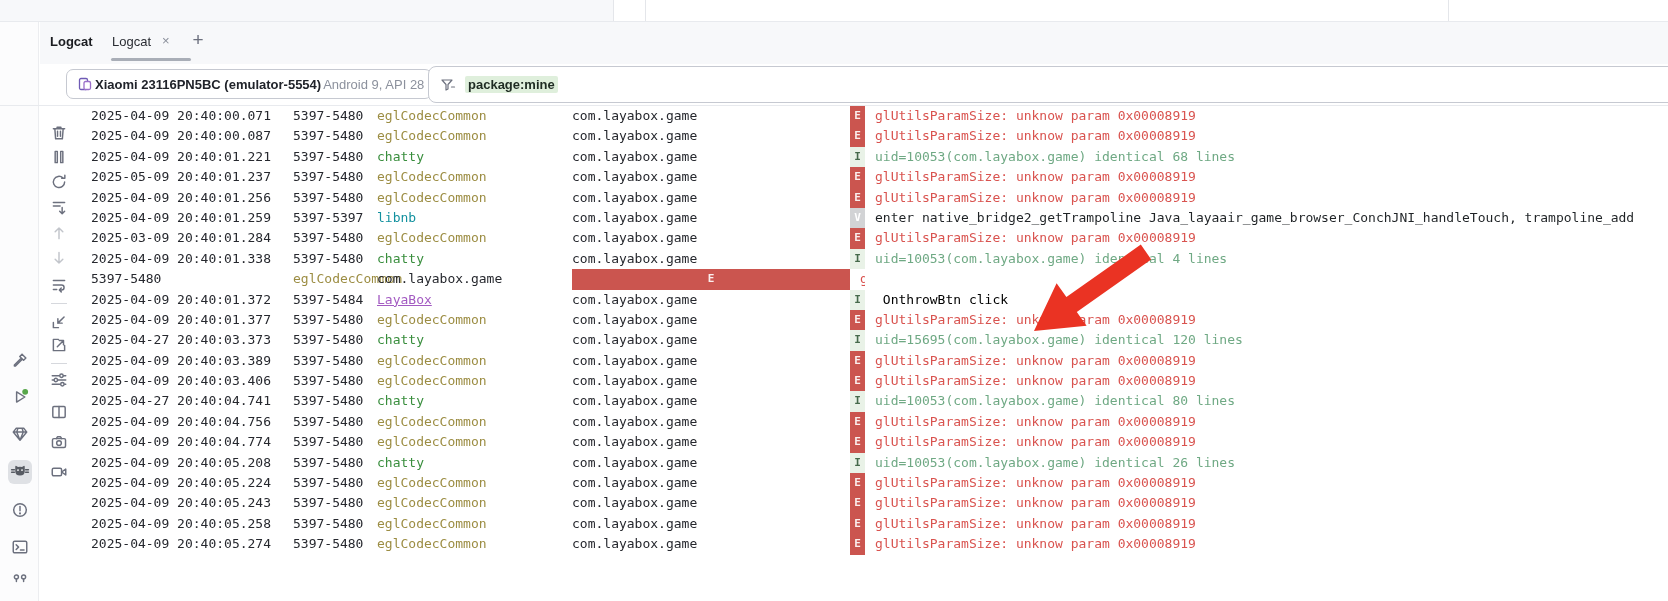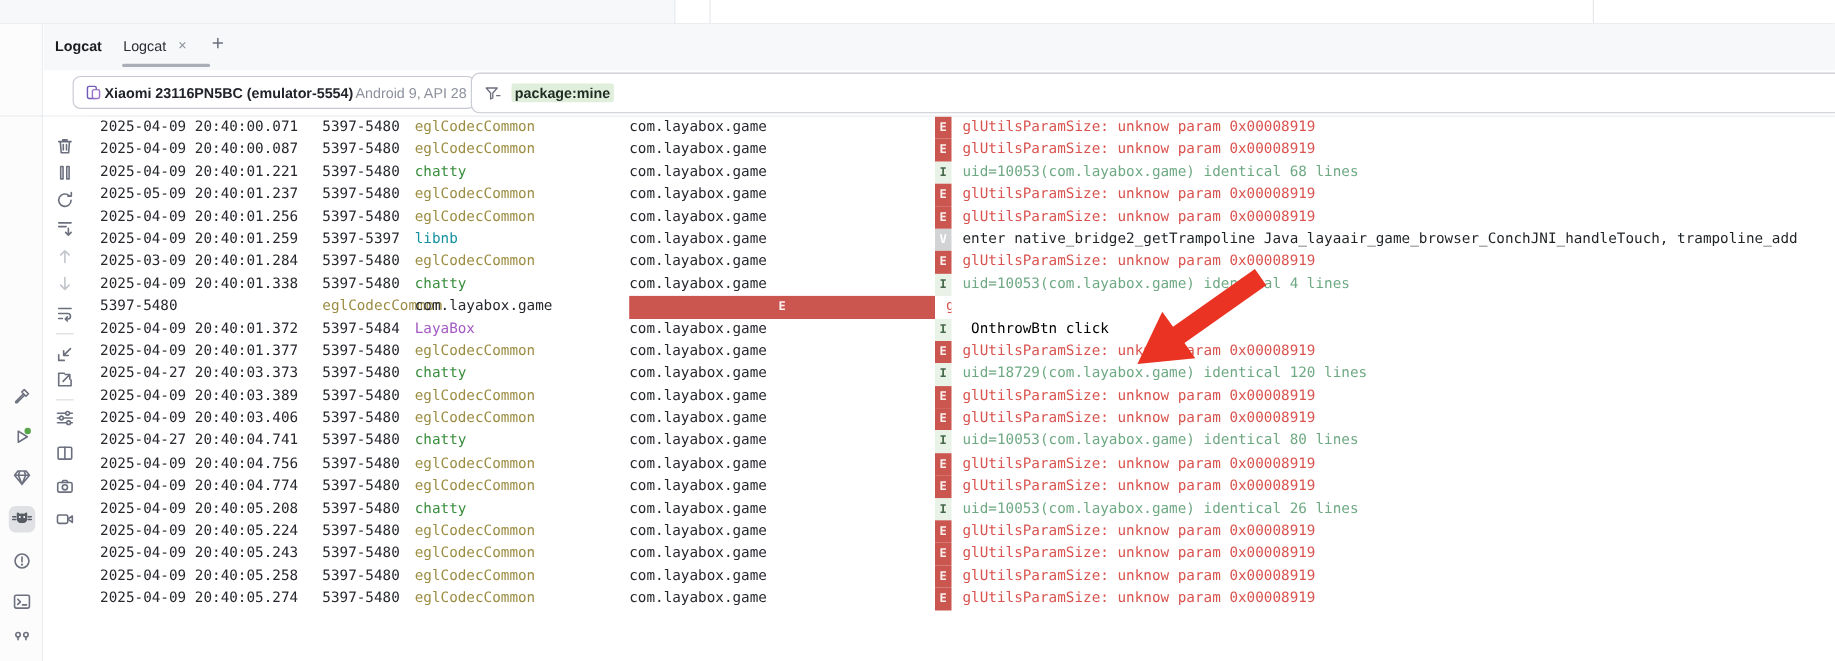--- a/index.html
+++ b/index.html
@@ -361,42 +361,42 @@
     <span class="c-pid">5397-5480</span>
     <span class="c-tag" style="color: rgb(156, 141, 67);">eglCodecCommon</span>
     <span class="c-pkg">com.layabox.game</span>
     <span class="c-badge badge-E">E</span>
     <span class="c-msg msg-E">glUtilsParamSize: unknow param 0x00008919</span>
   </div>
 
   <div class="row">
     <span class="c-time">2025-04-09 20:40:01.372</span>
     <span class="c-pid">5397-5484</span>
-    <span class="c-tag" style="color: rgb(163, 91, 194);">LayaBox</span>
+    <span class="c-tag" style="color: rgb(163, 91, 194); text-decoration: underline;">LayaBox</span>
     <span class="c-pkg">com.layabox.game</span>
     <span class="c-badge badge-I">I</span>
     <span class="c-msg msg-I" style="color: #000000;"> OnthrowBtn click</span>
   </div>
 
   <div class="row">
     <span class="c-time">2025-04-09 20:40:01.377</span>
     <span class="c-pid">5397-5480</span>
     <span class="c-tag" style="color: rgb(156, 141, 67);">eglCodecCommon</span>
     <span class="c-pkg">com.layabox.game</span>
     <span class="c-badge badge-E">E</span>
     <span class="c-msg msg-E">glUtilsParamSize: unknow param 0x00008919</span>
   </div>
 
   <div class="row">
     <span class="c-time">2025-04-27 20:40:03.373</span>
     <span class="c-pid">5397-5480</span>
     <span class="c-tag" style="color: rgb(57, 142, 61);">chatty</span>
     <span class="c-pkg">com.layabox.game</span>
     <span class="c-badge badge-I">I</span>
-    <span class="c-msg msg-I">uid=18729(com.layabox.game) identical 120 lines</span>
+    <span class="c-msg msg-I">uid=15695(com.layabox.game) identical 120 lines</span>
   </div>
 
   <div class="row">
     <span class="c-time">2025-04-09 20:40:03.389</span>
     <span class="c-pid">5397-5480</span>
     <span class="c-tag" style="color: rgb(156, 141, 67);">eglCodecCommon</span>
     <span class="c-pkg">com.layabox.game</span>
     <span class="c-badge badge-E">E</span>
     <span class="c-msg msg-E">glUtilsParamSize: unknow param 0x00008919</span>
   </div>

